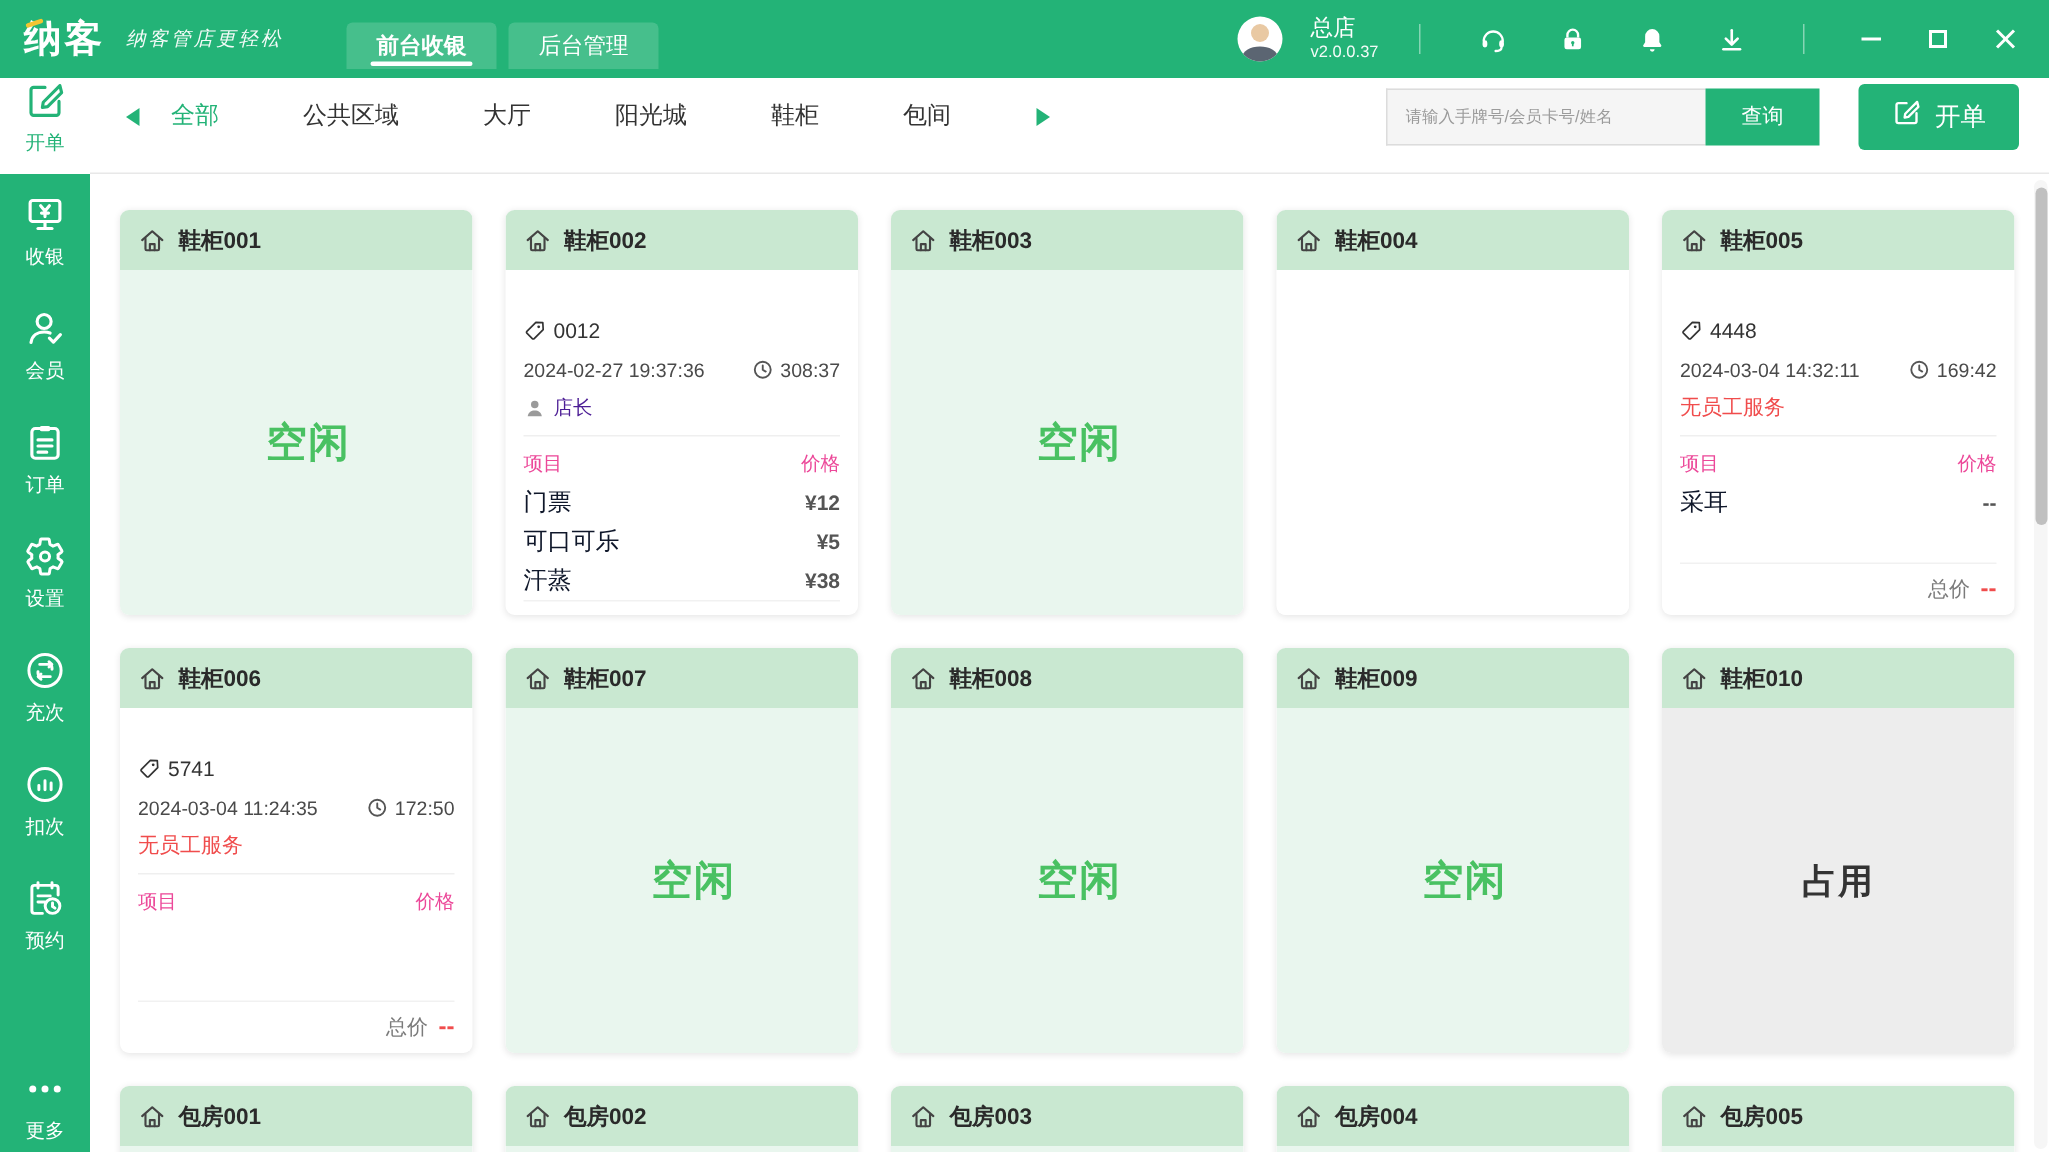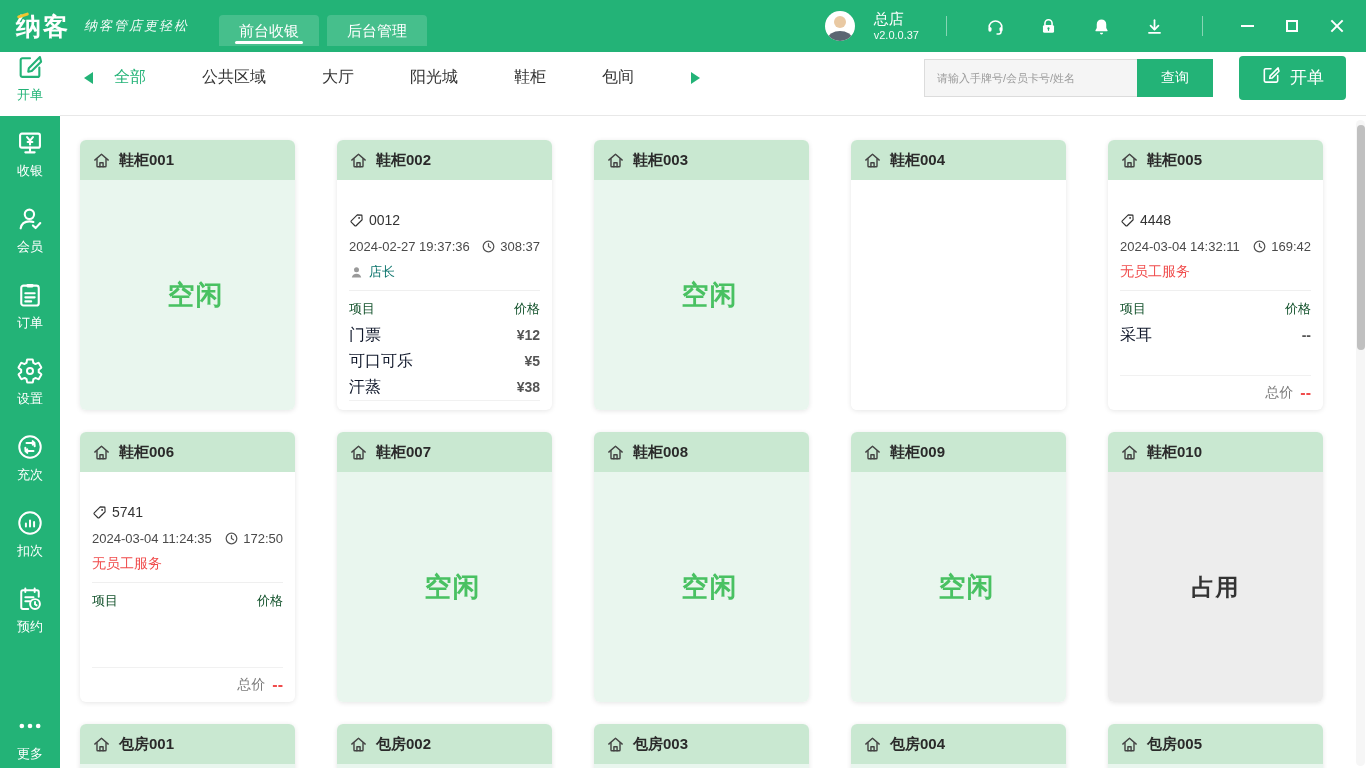--- a/index.html
+++ b/index.html
@@ -9,21 +9,21 @@
   
   .topbar { position:fixed; top:0; left:0; right:0; height:52px; background:#23b377;
     display:flex; align-items:center; color:#fff; z-index:30; }
   .logo { font-size:25px; font-weight:bold; margin-left:16px; letter-spacing:2px; position:relative; line-height:40px;}
   .logo::after { content:""; position:absolute; left:1px; top:8px; width:12px; height:3px;
     background:#f2c530; transform:rotate(-18deg); border-radius:2px;}
   .slogan { font-style:italic; font-size:13px; margin-left:14px; opacity:.95; letter-spacing:2px; }
   .tabs { display:flex; margin-left:30px; height:40px; align-items:flex-end; }
   .tab { height:31px; line-height:31px; padding:0 20px; background:rgba(255,255,255,.16);
     border-radius:4px 4px 0 0; margin-right:8px; font-size:15px; cursor:pointer; position:relative; }
-  .tab.active { font-weight:normal; }
+  .tab.active { font-weight:bold;margin-left:12px; }
   .tab.active::after { content:""; position:absolute; left:16px; right:16px; bottom:2px; height:3px;
     background:#fff; border-radius:2px; }
   .topbar-right { margin-left:auto; display:flex; align-items:center; margin-right:12px;gap:11px; }
   .avatar { width:30px; height:30px; border-radius:50%; background:#fff; position:relative; overflow:hidden; flex:none;}
   .avatar::before { content:""; position:absolute; top:5px; left:9px; width:12px; height:12px;
     border-radius:50%; background:#e9c9a3; z-index:2;}
   .avatar::after { content:""; position:absolute; bottom:-5px; left:3px; width:24px; height:15px;
     border-radius:50% 50% 0 0; background:#5b6572; }
   .store-info { margin-left:8px; line-height:1.25; }
   .store-name { font-size:15px; }
@@ -61,43 +61,43 @@
     padding:0 12px; font-size:11px; color:#333; outline:none; font-family:inherit;}
   .search-input::placeholder { color:#9b9b9b; }
   .search-btn { width:76px; height:38px; background:#23b377; color:#fff; font-size:14px; border:none; cursor:pointer; font-family:inherit;}
   .open-order-btn { margin-left:26px; height:44px; padding:0 22px; background:#23b377; color:#fff; font-size:17px;
     border:none; border-radius:4px; display:flex; align-items:center; gap:9px; cursor:pointer; font-family:inherit;}
   .open-order-btn svg { width:20px; height:20px; }
 
   
   .cards-area { padding:24px 0 0 20px; display:grid; grid-template-columns:repeat(5,235px);
     grid-auto-rows:270px; gap:22px; }
-  .card { width:215px; height:270px; border-radius:6px; overflow:hidden; background:#fff;
+  .card { width:235px; height:270px; border-radius:6px; overflow:hidden; background:#fff;
     box-shadow:0 1px 5px rgba(0,0,0,.10); cursor:pointer; display:flex; flex-direction:column; }
   .card-header { height:40px; flex:none; background:#c9e8d1; display:flex; align-items:center; padding:0 12px; gap:8px; }
   .card-header .i svg { width:19px; height:19px; display:block; }
   .card-title { font-size:15px; font-weight:bold; color:#2a2a2a; }
   .card-body { flex:1; }
   .body-center { display:flex; align-items:center; justify-content:center; }
   .body-idle { background:#e9f6ee; }
   .body-occupied { background:#ededed; }
   .body-blank { background:#fff; }
   .status-idle { color:#49c162; font-size:27px; font-weight:bold; letter-spacing:1px;margin-left:16px; }
   .status-occupied { color:#333; font-size:23px; font-weight:bold; letter-spacing:1px; }
   .body-detail { padding:7px 12px 0; display:flex; flex-direction:column; font-size:13px; color:#333;margin-top:20px; }
   .drow { height:26px; display:flex; align-items:center; gap:5px; flex:none;}
   .drow .i { display:flex; align-items:center; }
   .drow .i svg { width:15px; height:15px; display:block; }
   .right-part { margin-left:auto; display:flex; align-items:center; gap:4px; }
   .tag-num { font-size:14px; color:#333; }
   .datetime,.duration { color:#4a4a4a; font-size:13px; }
-  .staff-name { color:#0f766e; font-size:13px; }
+  .staff-name { color:#4c1d95; font-size:13px; }
   .warning-text { color:#f04c4c; font-size:14px; }
   .divider { height:1px; background:#efefef; margin:5px 0; flex:none; }
-  .cols-header span { color:#14532d; }
+  .cols-header span { color:#ec4899; }
   .item-name { color:#0f172a; font-size:16px; }
   .item-price { margin-left:auto; color:#555; font-size:14px;font-weight:bold; }
   .total-row { margin-top:auto; height:35px; display:flex; align-items:center; justify-content:flex-end;
     gap:7px; border-top:1px solid #f1f1f1; flex:none;}
   .total-label { color:#7b7b7b; font-size:14px; }
   .total-value { color:#f04c4c; font-weight:bold; font-size:16px; }
 
   
   .scroll-track { position:fixed; right:1px; top:120px; bottom:2px; width:9px; background:#f6f6f6; border-radius:5px; z-index:40;}
   .scroll-thumb { position:absolute; top:5px; left:0.5px; width:8px; height:225px; background:#c0c0c0; border-radius:4px; cursor:pointer;}

